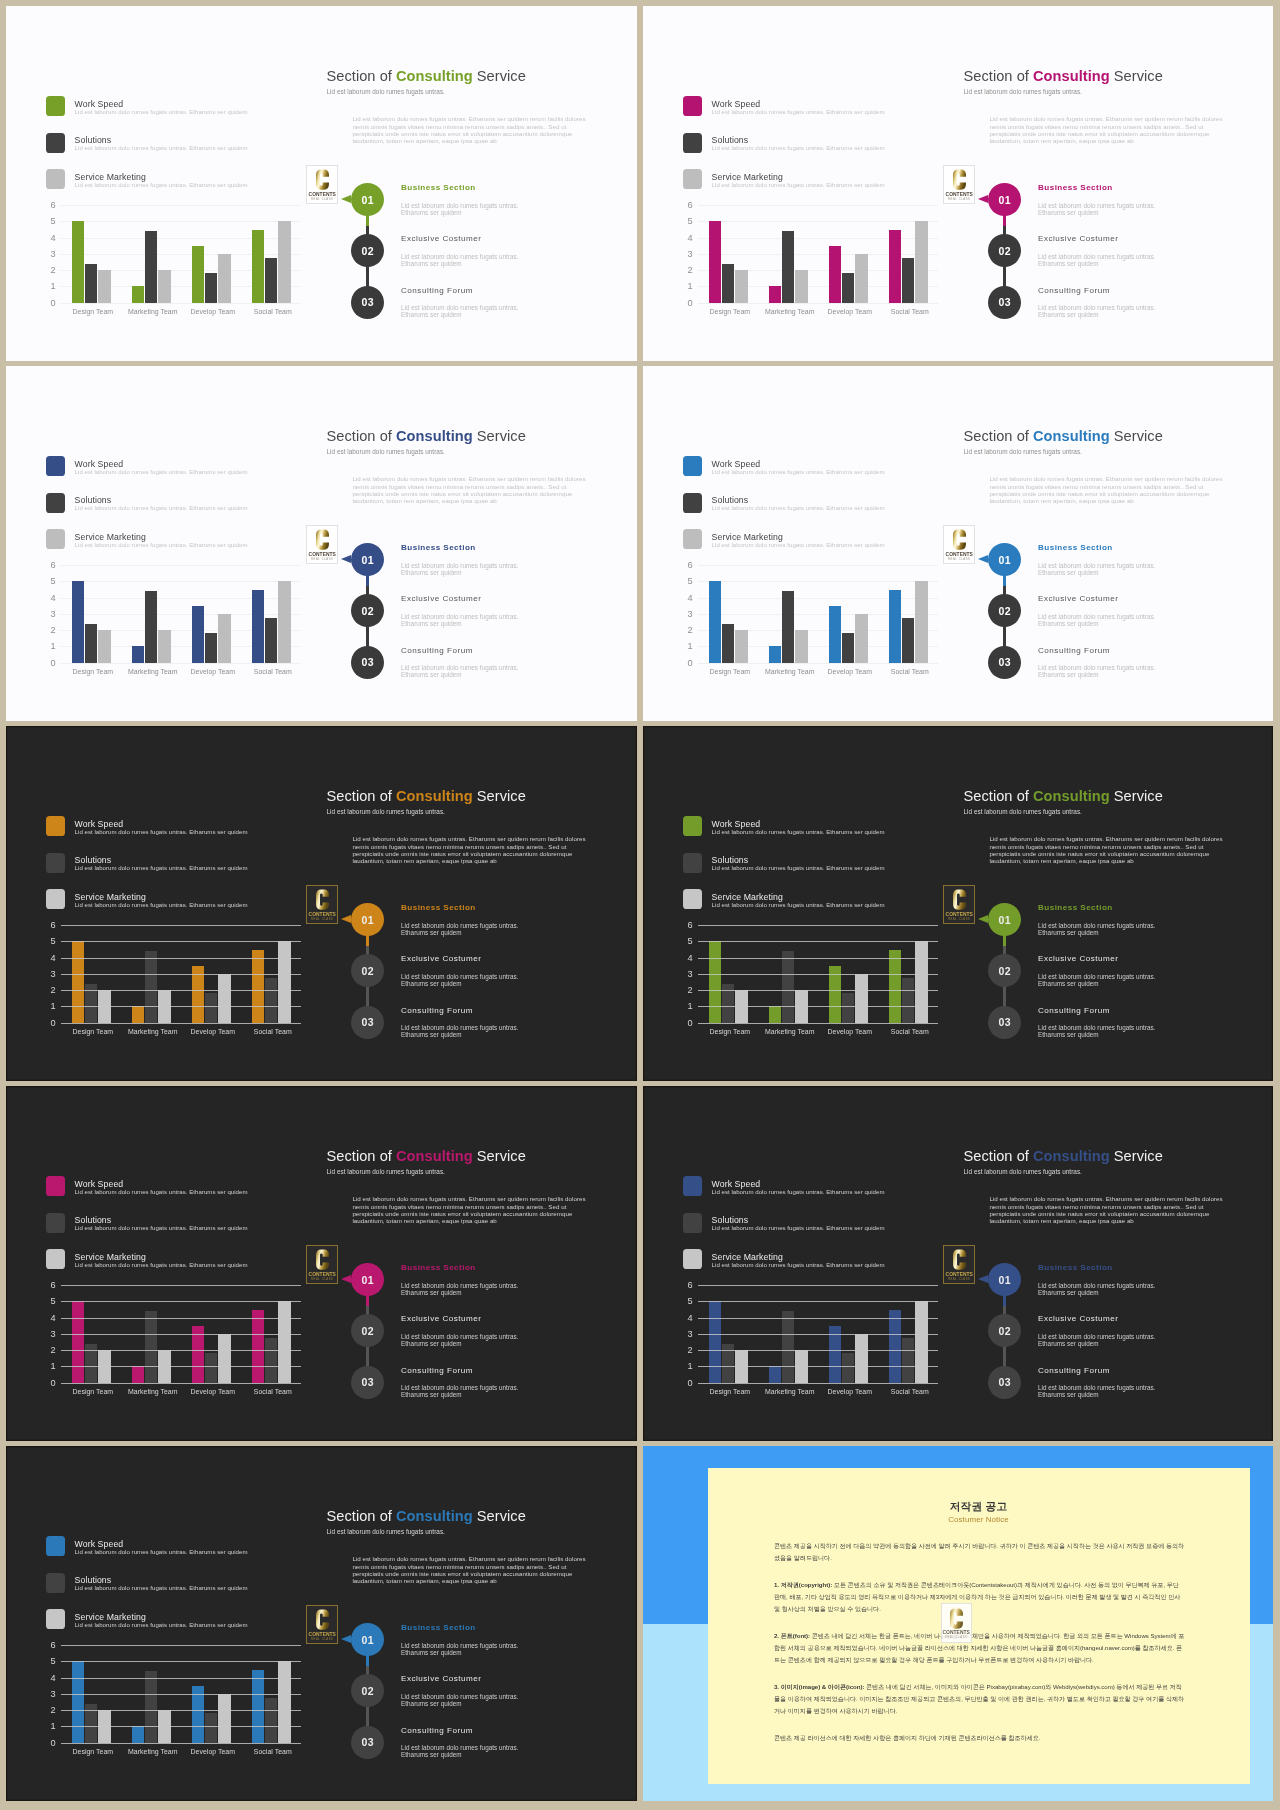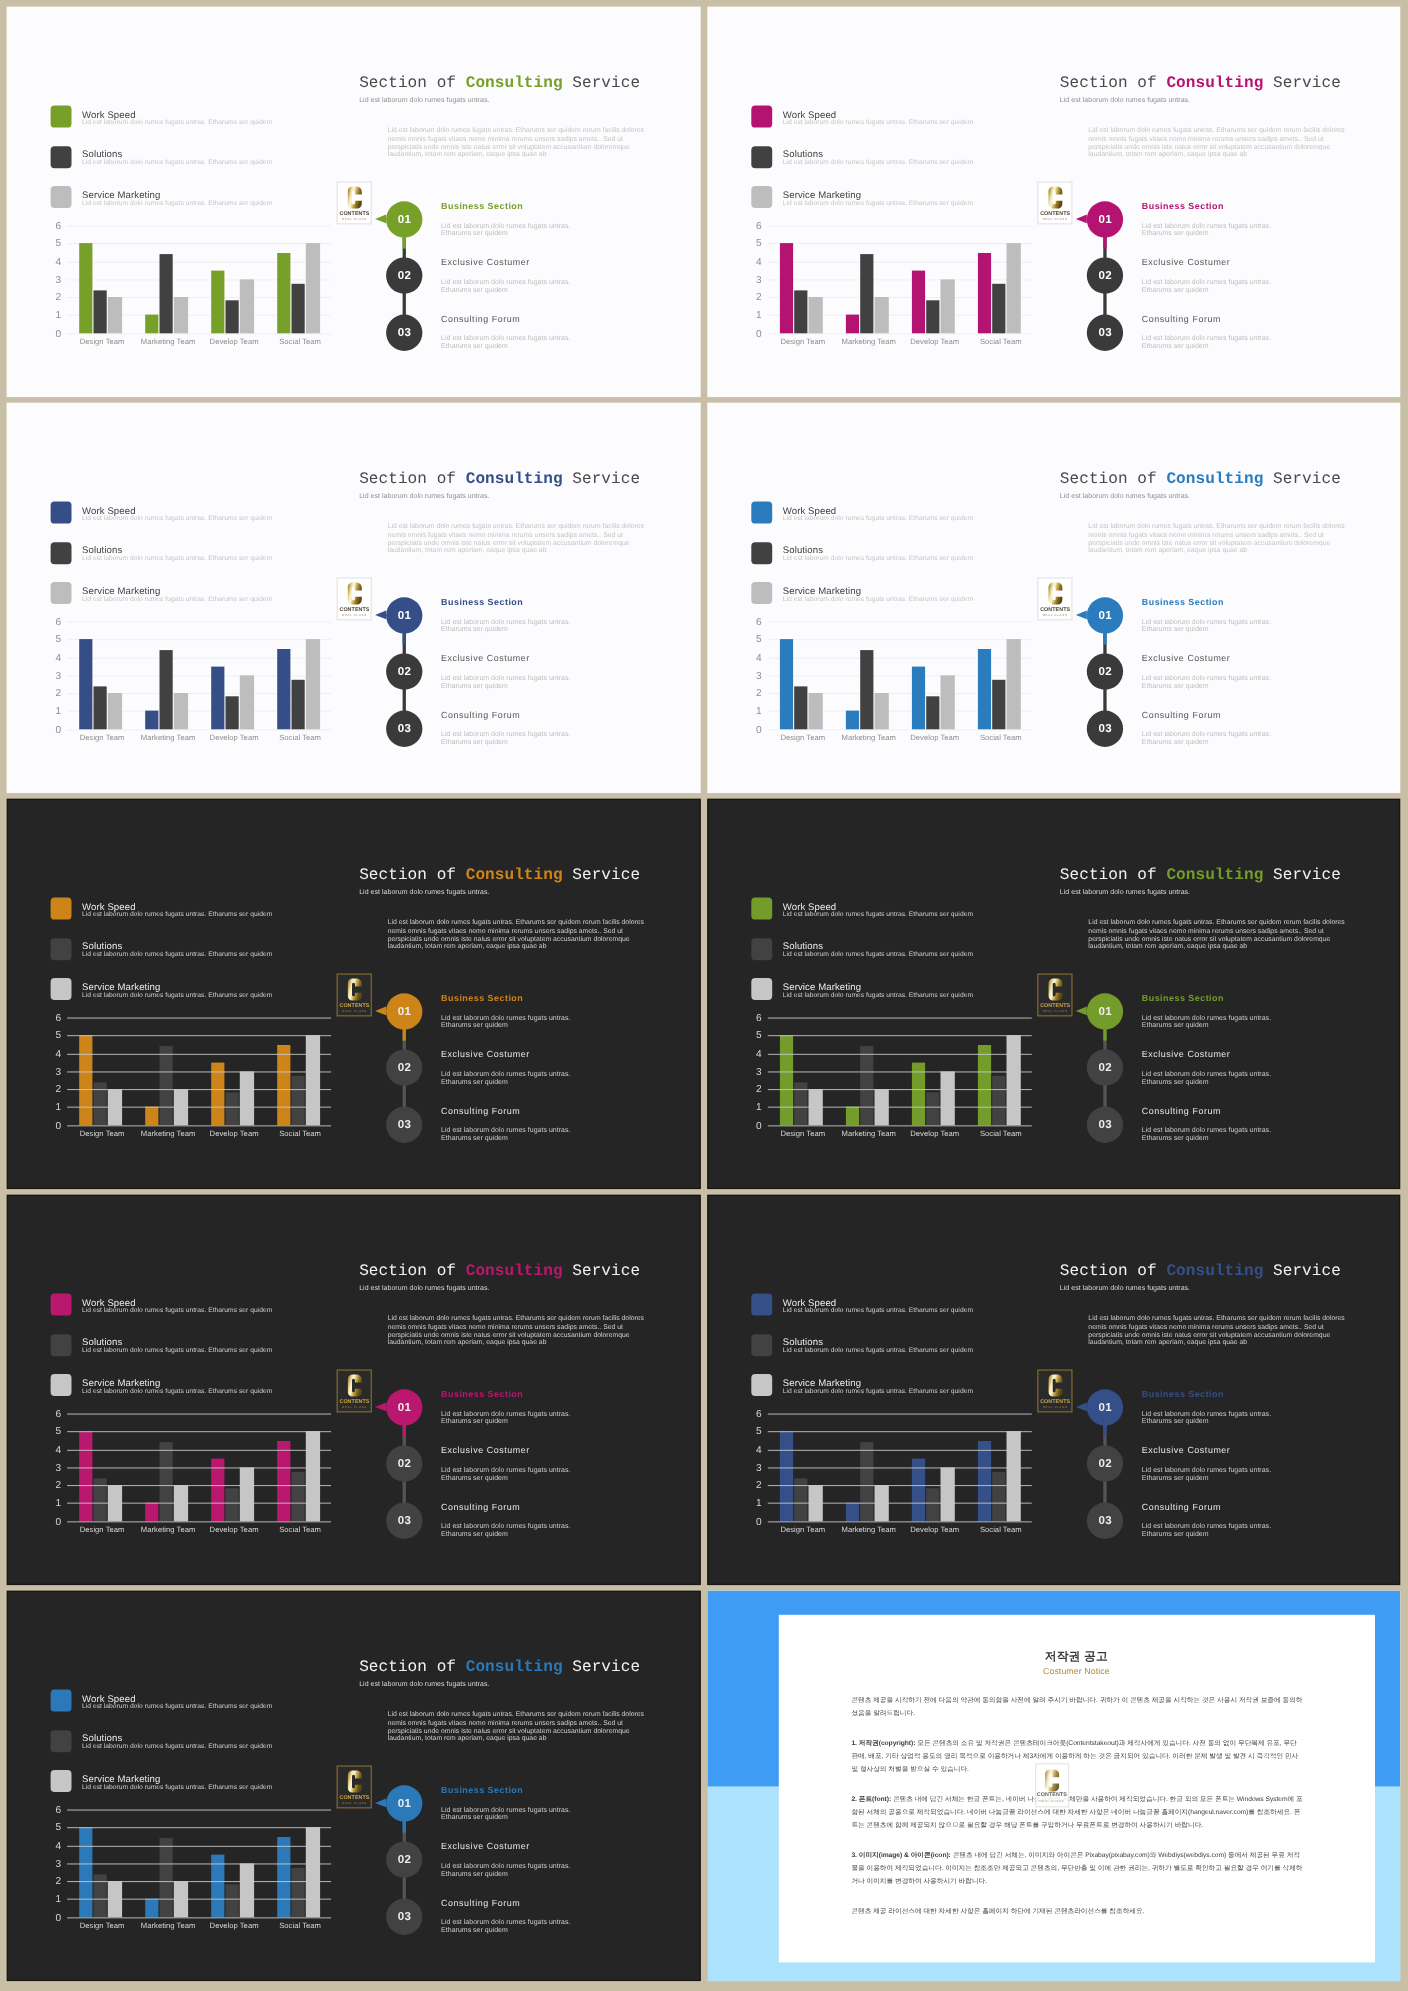--- a/index.html
+++ b/index.html
@@ -29,21 +29,21 @@
   .c-yl { position:absolute; right:245px; font-size:9.2px; color:#8f8f8f; line-height:8px; transform:translateY(-50%); text-align:right; width:30px;}
   .slide.dark .c-yl { color:#d6d6d6; }
   .c-groups { position:absolute; left:0; right:0; top:0; bottom:0; display:flex; z-index:2; }
   .c-group { flex:1; position:relative; display:flex; align-items:flex-end; justify-content:flex-start; gap:0.8px; padding-left:11px;}
   .c-bar { width:12.6px; }
   .c-xlabels { position:absolute; left:49.8px; width:240px; top:108.5px; display:flex; }
   .c-xl { flex:1; text-align:center; font-size:6.95px; color:#8d8d8d; letter-spacing:0.02px;}
   .slide.dark .c-xl { color:#d8d8d8; }
 
   
-  .title { position:absolute; left:320.5px; top:61.5px; font-family:Liberation Mono, monospace; font-size:14.6px; color:#4a4a4a; white-space:nowrap; letter-spacing:0.05px;}
+  .title { position:absolute; left:320.5px; top:61.5px; font-family:Liberation Sans, sans-serif; font-size:14.6px; color:#4a4a4a; white-space:nowrap; letter-spacing:0.05px;}
   .slide.dark .title { color:#f2f2f2; }
   .title b { font-weight:bold; }
   .subtitle { position:absolute; left:320.5px; top:81.5px; font-size:6.4px; color:#8f8f8f; letter-spacing:0.02px; white-space:nowrap;}
   .slide.dark .subtitle { color:#d9d9d9; }
   .body-para { position:absolute; left:346.4px; top:109.2px; width:246px; font-size:6.2px; line-height:7.35px; color:#c3c3c3; letter-spacing:0.02px;}
   .slide.dark .body-para { color:#d2d2d2; }
 
   
   .logo { position:absolute; left:300.4px; top:159px; width:31.7px; height:39.3px; background:#ffffff; border:0.7px solid #e2e2e2;
           display:flex; flex-direction:column; align-items:center; justify-content:flex-start; padding-top:3.2px; }
@@ -66,21 +66,21 @@
   .tl-head { position:absolute; left:50px; top:0px; font-size:8.1px; color:#555; letter-spacing:0.5px; white-space:nowrap;}
   .slide.dark .tl-head { color:#e8e8e8; }
   .tl-head.accent { font-weight:bold; letter-spacing:0.45px;}
   .tl-desc { position:absolute; left:50px; top:18.5px; font-size:6.35px; line-height:7px; color:#bdbdbd; letter-spacing:0.02px; width:120px;}
   .slide.dark .tl-desc { color:#cdcdcd; }
   .tl-arrow { position:absolute; left:-10.3px; top:12.3px; width:0; height:0; border-top:4.3px solid transparent; border-bottom:4.3px solid transparent; border-right:10.3px solid #333; }
 
   
   .cp { position:absolute; inset:0; background:#3e9cf4; }
   .cp-band { position:absolute; left:0; right:0; top:177.7px; bottom:0; background:#ace2fb; }
-  .cp-page { position:absolute; left:22.5px; top:21.5px; right:23.5px; bottom:17px; background:#ffffff;margin-left:42px; }
+  .cp-page { position:absolute; left:22.5px; top:21.5px; right:23.5px; bottom:17px; background:#fef9c3;margin-left:42px; }
   .cp-h1 { text-align:center; font-size:10.7px; font-weight:bold; color:#3a3a3a; margin-top:32px; letter-spacing:0.2px; line-height:13px;}
   .cp-h2 { text-align:center; font-size:7.95px; color:#b3872f; margin-top:2.5px; letter-spacing:0.1px; line-height:9px;}
   .cp-body { margin:16px 65px 0 66.5px; font-size:6.1px; line-height:12px; color:#3c3c3c; letter-spacing:-0.04px;}
   .cp-body p { line-height:12px; }
   .cp-body p { margin-bottom:15px; line-height:12px; }
   .cp-body b { font-weight:bold; }
   .cp-logo { position:absolute; left:297.5px; top:157.4px; width:31.4px; height:39.9px; background:#fff; opacity:0.86; border:0.7px solid #e0e0e0;
              display:flex; flex-direction:column; align-items:center; justify-content:flex-start; padding-top:3.2px; }
 </style>
 </head>

